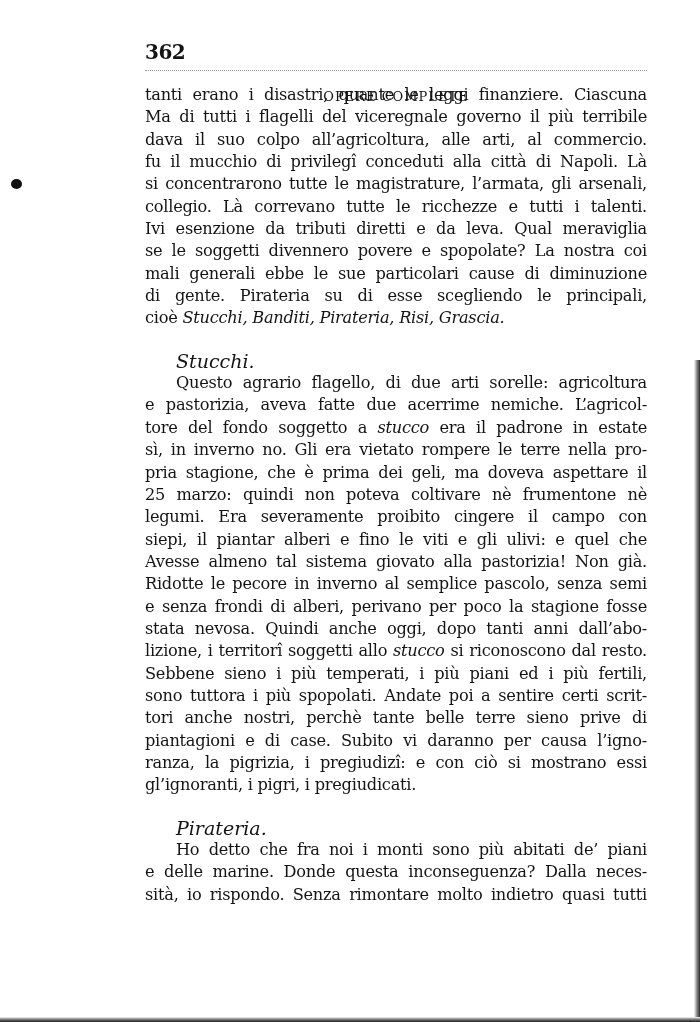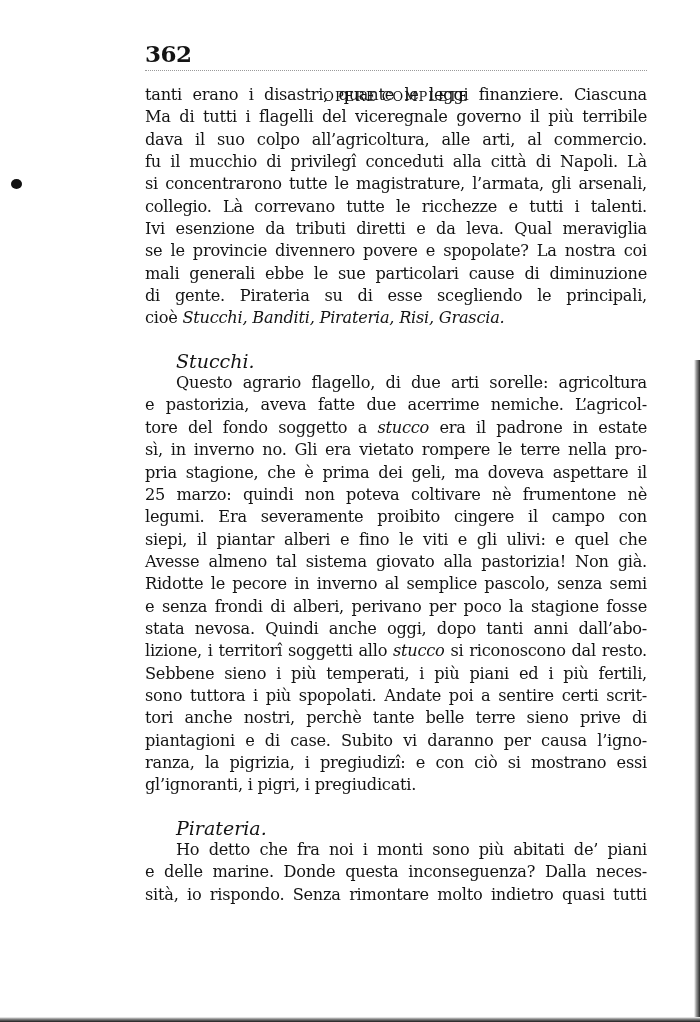--- a/index.html
+++ b/index.html
@@ -43,21 +43,21 @@
     }
     .header {
       position: absolute;
       left: 145px; top: 40px;
       width: 502px;
       height: 24px;
     }
     .page-number {
       position: absolute;
       left: 0; top: 0;
-      font-size: 23px;
+      font-size: 20px;
       font-weight: bold;
       letter-spacing: -0.5px;
     }
     .running-title {
       position: absolute;
       left: 0; right: 0; top: 5px;
       text-align: center;
       font-size: 13px;
       letter-spacing: 1px;
       font-weight: normal;
@@ -121,21 +121,21 @@
   <div class="body-text">
 
     <div>
       <span class="line">tanti erano i disastri, quante le leggi finanziere. Ciascuna</span>
       <span class="line">Ma di tutti i flagelli del viceregnale governo il più terribile</span>
       <span class="line">dava il suo colpo all’agricoltura, alle arti, al commercio.</span>
       <span class="line">fu il mucchio di privilegî conceduti alla città di Napoli. Là</span>
       <span class="line">si concentrarono tutte le magistrature, l’armata, gli arsenali,</span>
       <span class="line">collegio. Là correvano tutte le ricchezze e tutti i talenti.</span>
       <span class="line">Ivi esenzione da tributi diretti e da leva. Qual meraviglia</span>
-      <span class="line">se le provincie divennero povere e spopolate? La nostra coi</span>
+      <span class="line">se le soggetti divennero povere e spopolate? La nostra coi</span>
       <span class="line">mali generali ebbe le sue particolari cause di diminuzione</span>
       <span class="line">di gente. Pirateria su di esse scegliendo le principali,</span>
       <span class="line last"><span>cioè </span><em>Stucchi, Banditi, Pirateria, Risi, Grascia.</em></span>
     </div>
 
     <div>
       <span class="heading">Stucchi.</span>
       <span class="line indent">Questo agrario flagello, di due arti sorelle: agricoltura</span>
       <span class="line">e pastorizia, aveva fatte due acerrime nemiche. L’agricol-</span>
       <span class="line"><span>tore del fondo soggetto a </span><em>stucco</em><span> era il padrone in estate</span></span>

